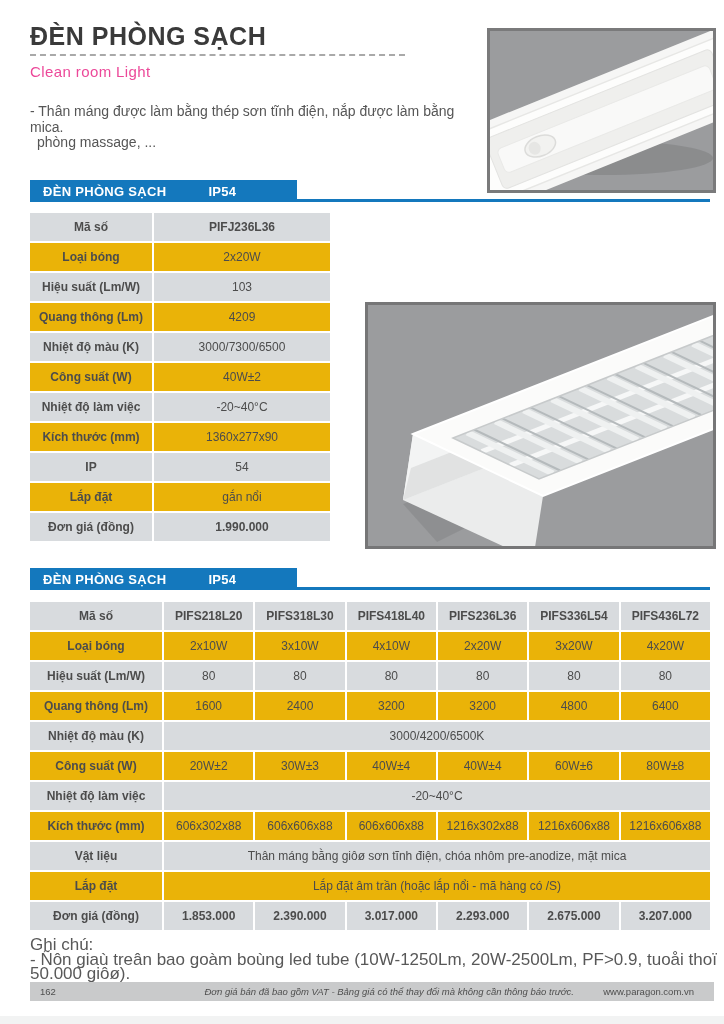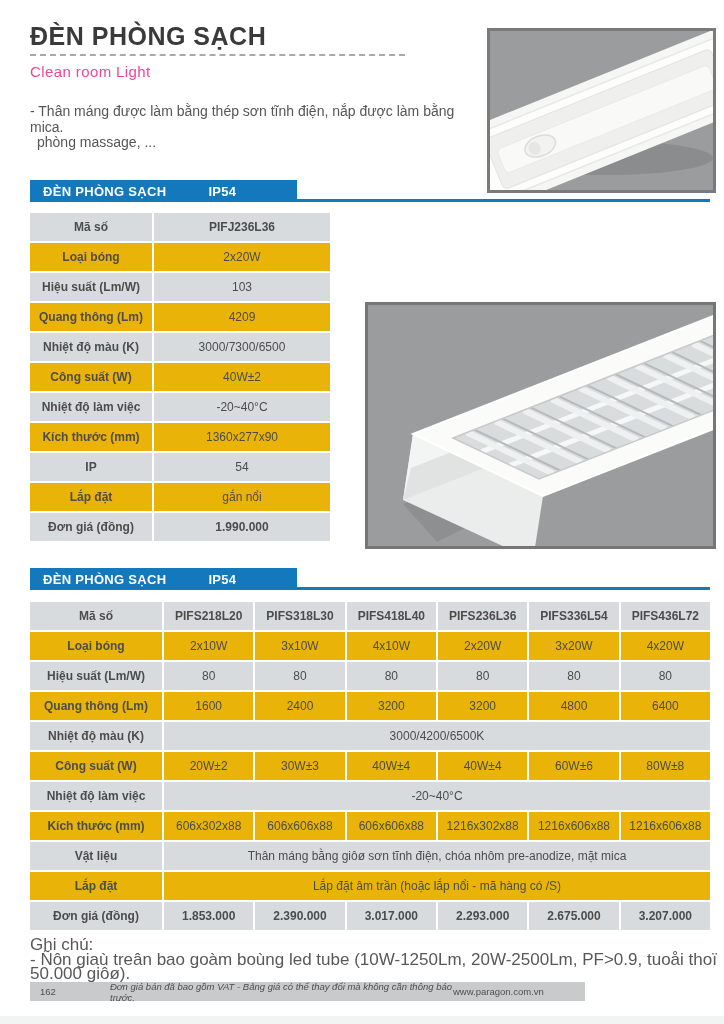--- a/index.html
+++ b/index.html
@@ -33,25 +33,25 @@
   table.spec td{height:28px;padding:0;vertical-align:middle;font-size:12px;color:#4c4c4c;text-align:center;}
   .t2 td{font-size:11px;}
   td.lbl{text-align:left;padding-left:10px;font-weight:bold;color:#3d3d3d;}
   tr.g td{background:#d8dbde;}
   tr.w td{background:#eab308;}
   .blue{color:#1478bd;font-weight:bold;}
   .t1 col.c-lbl{width:122px;}
   .t2 col.c-lbl{width:132px;}
   
   .notes{position:absolute;left:30px;top:938px;font-size:17px;color:#585858;line-height:14.5px;}
-  .footbar{position:absolute;left:30px;top:982px;width:555px;height:19px;background:#c9cacb;
+  .footbar{position:absolute;left:30px;top:982px;width:684px;height:19px;background:#c9cacb;
     display:flex;align-items:center;font-size:9.5px;color:#4f4f4f;box-sizing:border-box;}
   .footbar .pg{padding-left:10px;width:70px;}
-  .footbar .disc{flex:1;text-align:left;font-style:italic;}
-  .footbar .site{padding-right:12px;width:120px;text-align:left;}
+  .footbar .disc{flex:1;text-align:right;font-style:italic;}
+  .footbar .site{padding-right:20px;width:120px;text-align:right;}
   .bottom-edge{position:absolute;left:0;bottom:0;width:724px;height:8px;background:#f2f3f3;}
 </style>
 </head>
 <body>
 
 <div class="page">
 
   <div class="hdr">
     <h1>ĐÈN PHÒNG SẠCH</h1>
     <div class="dashed"></div>

